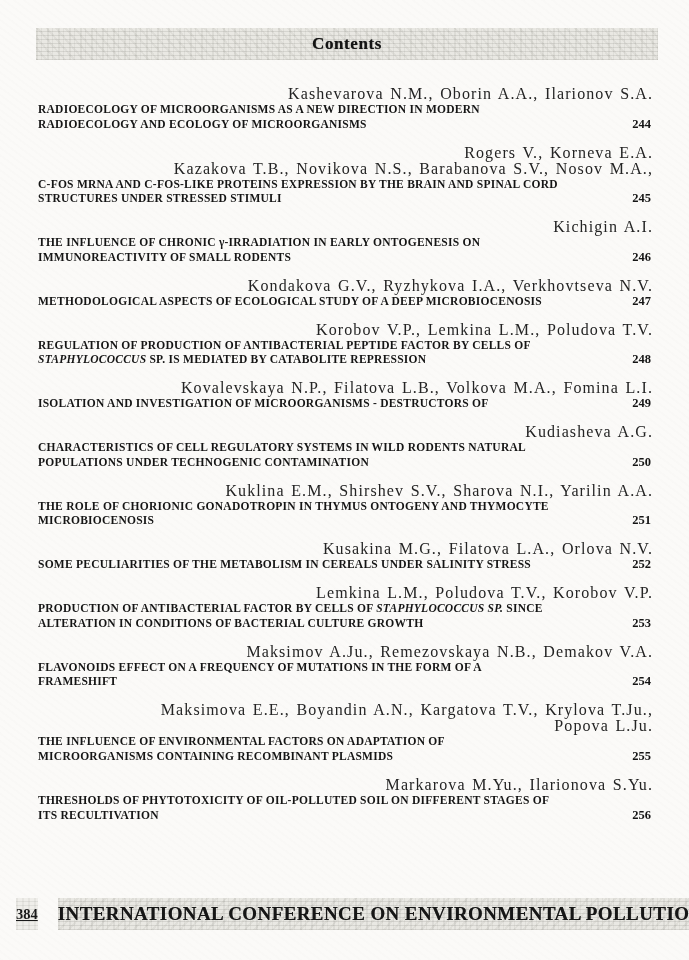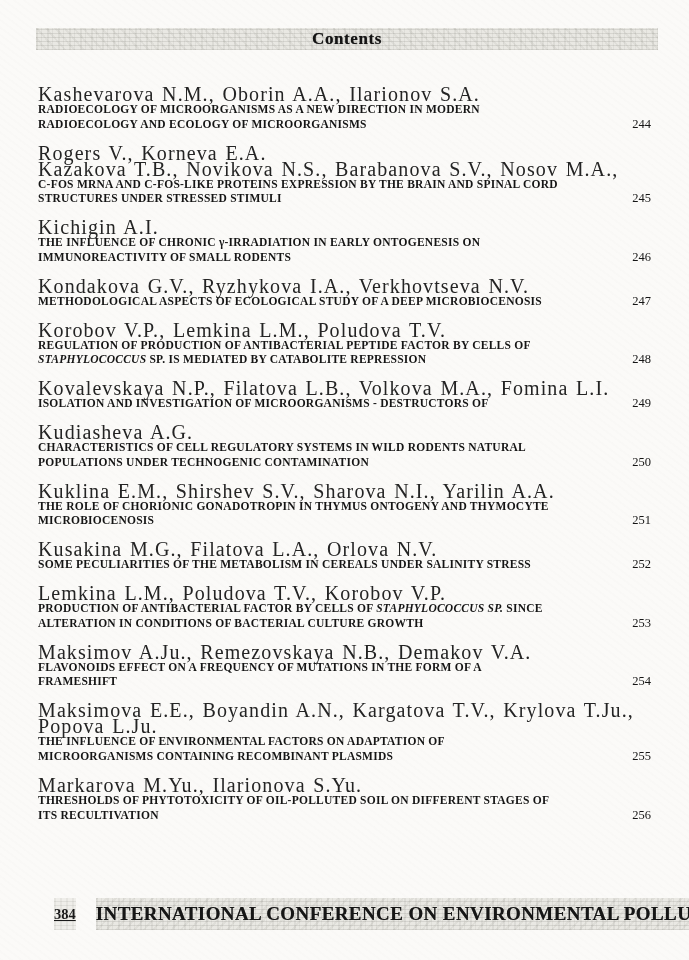--- a/index.html
+++ b/index.html
@@ -22,21 +22,21 @@
     background-image: repeating-linear-gradient(37deg,
       rgba(120,120,115,0.015) 0 2px, transparent 2px 6px);
   }
 
   
   .header-band {
     position: absolute;
     left: 36px;
     top: 28px;
     width: 622px;
-    height: 22px;
+    height: 32px;
     background-color: #e9e8e3;
     background-image:
       repeating-linear-gradient(0deg, rgba(95,95,88,0.14) 0 1px, transparent 1px 4px),
       repeating-linear-gradient(90deg, rgba(110,110,100,0.10) 0 2px, transparent 2px 5px, rgba(95,95,88,0.08) 5px 6px, transparent 6px 11px),
       repeating-linear-gradient(49deg, rgba(120,120,110,0.09) 0 2px, transparent 2px 7px);
     display: flex;
     align-items: center;
     justify-content: center;
   }
   .header-title {
@@ -49,63 +49,64 @@
 
   
   .toc {
     position: absolute;
     left: 38px;
     top: 86px;
     width: 615px;
   }
   .entry { margin-bottom: 13px; }
   .author-line {
-    font-size: 20px;
+    font-size: 16px;
     line-height: 16px;
     letter-spacing: 1.1px;
     word-spacing: 1.5px;
     color: #242424;
     white-space: nowrap;
+    text-align: right;
   }
   .title-row {
     display: flex;
     align-items: flex-end;
   }
   .title { flex: 1; min-width: 0; }
   .title-line {
     font-weight: bold;
     font-size: 11.5px;
     line-height: 14.8px;
     letter-spacing: 0.25px;
     color: #151515;
     white-space: nowrap;
   }
   .pageno {
     width: 52px;
     text-align: right;
-    font-weight: normal;
+    font-weight: bold;
     font-size: 12.5px;
     line-height: 14.8px;
     color: #151515;
     padding-right: 2px;
     flex: none;
   }
 
   
   .footer {
     position: absolute;
     left: 0;
     top: 898px;
     width: 689px;
     height: 32px;
     display: flex;
     align-items: stretch;
   }
   .footer-pageno {
-    margin-left: 54px;
+    margin-left: 16px;
     width: 58px;
     background-color: #efeeea;
     background-image:
       repeating-linear-gradient(0deg, rgba(95,95,88,0.10) 0 1px, transparent 1px 4px),
       repeating-linear-gradient(90deg, rgba(110,110,100,0.08) 0 2px, transparent 2px 6px);
     display: flex;
     align-items: center;
     justify-content: center;
     font-weight: bold;
     font-size: 14.5px;

